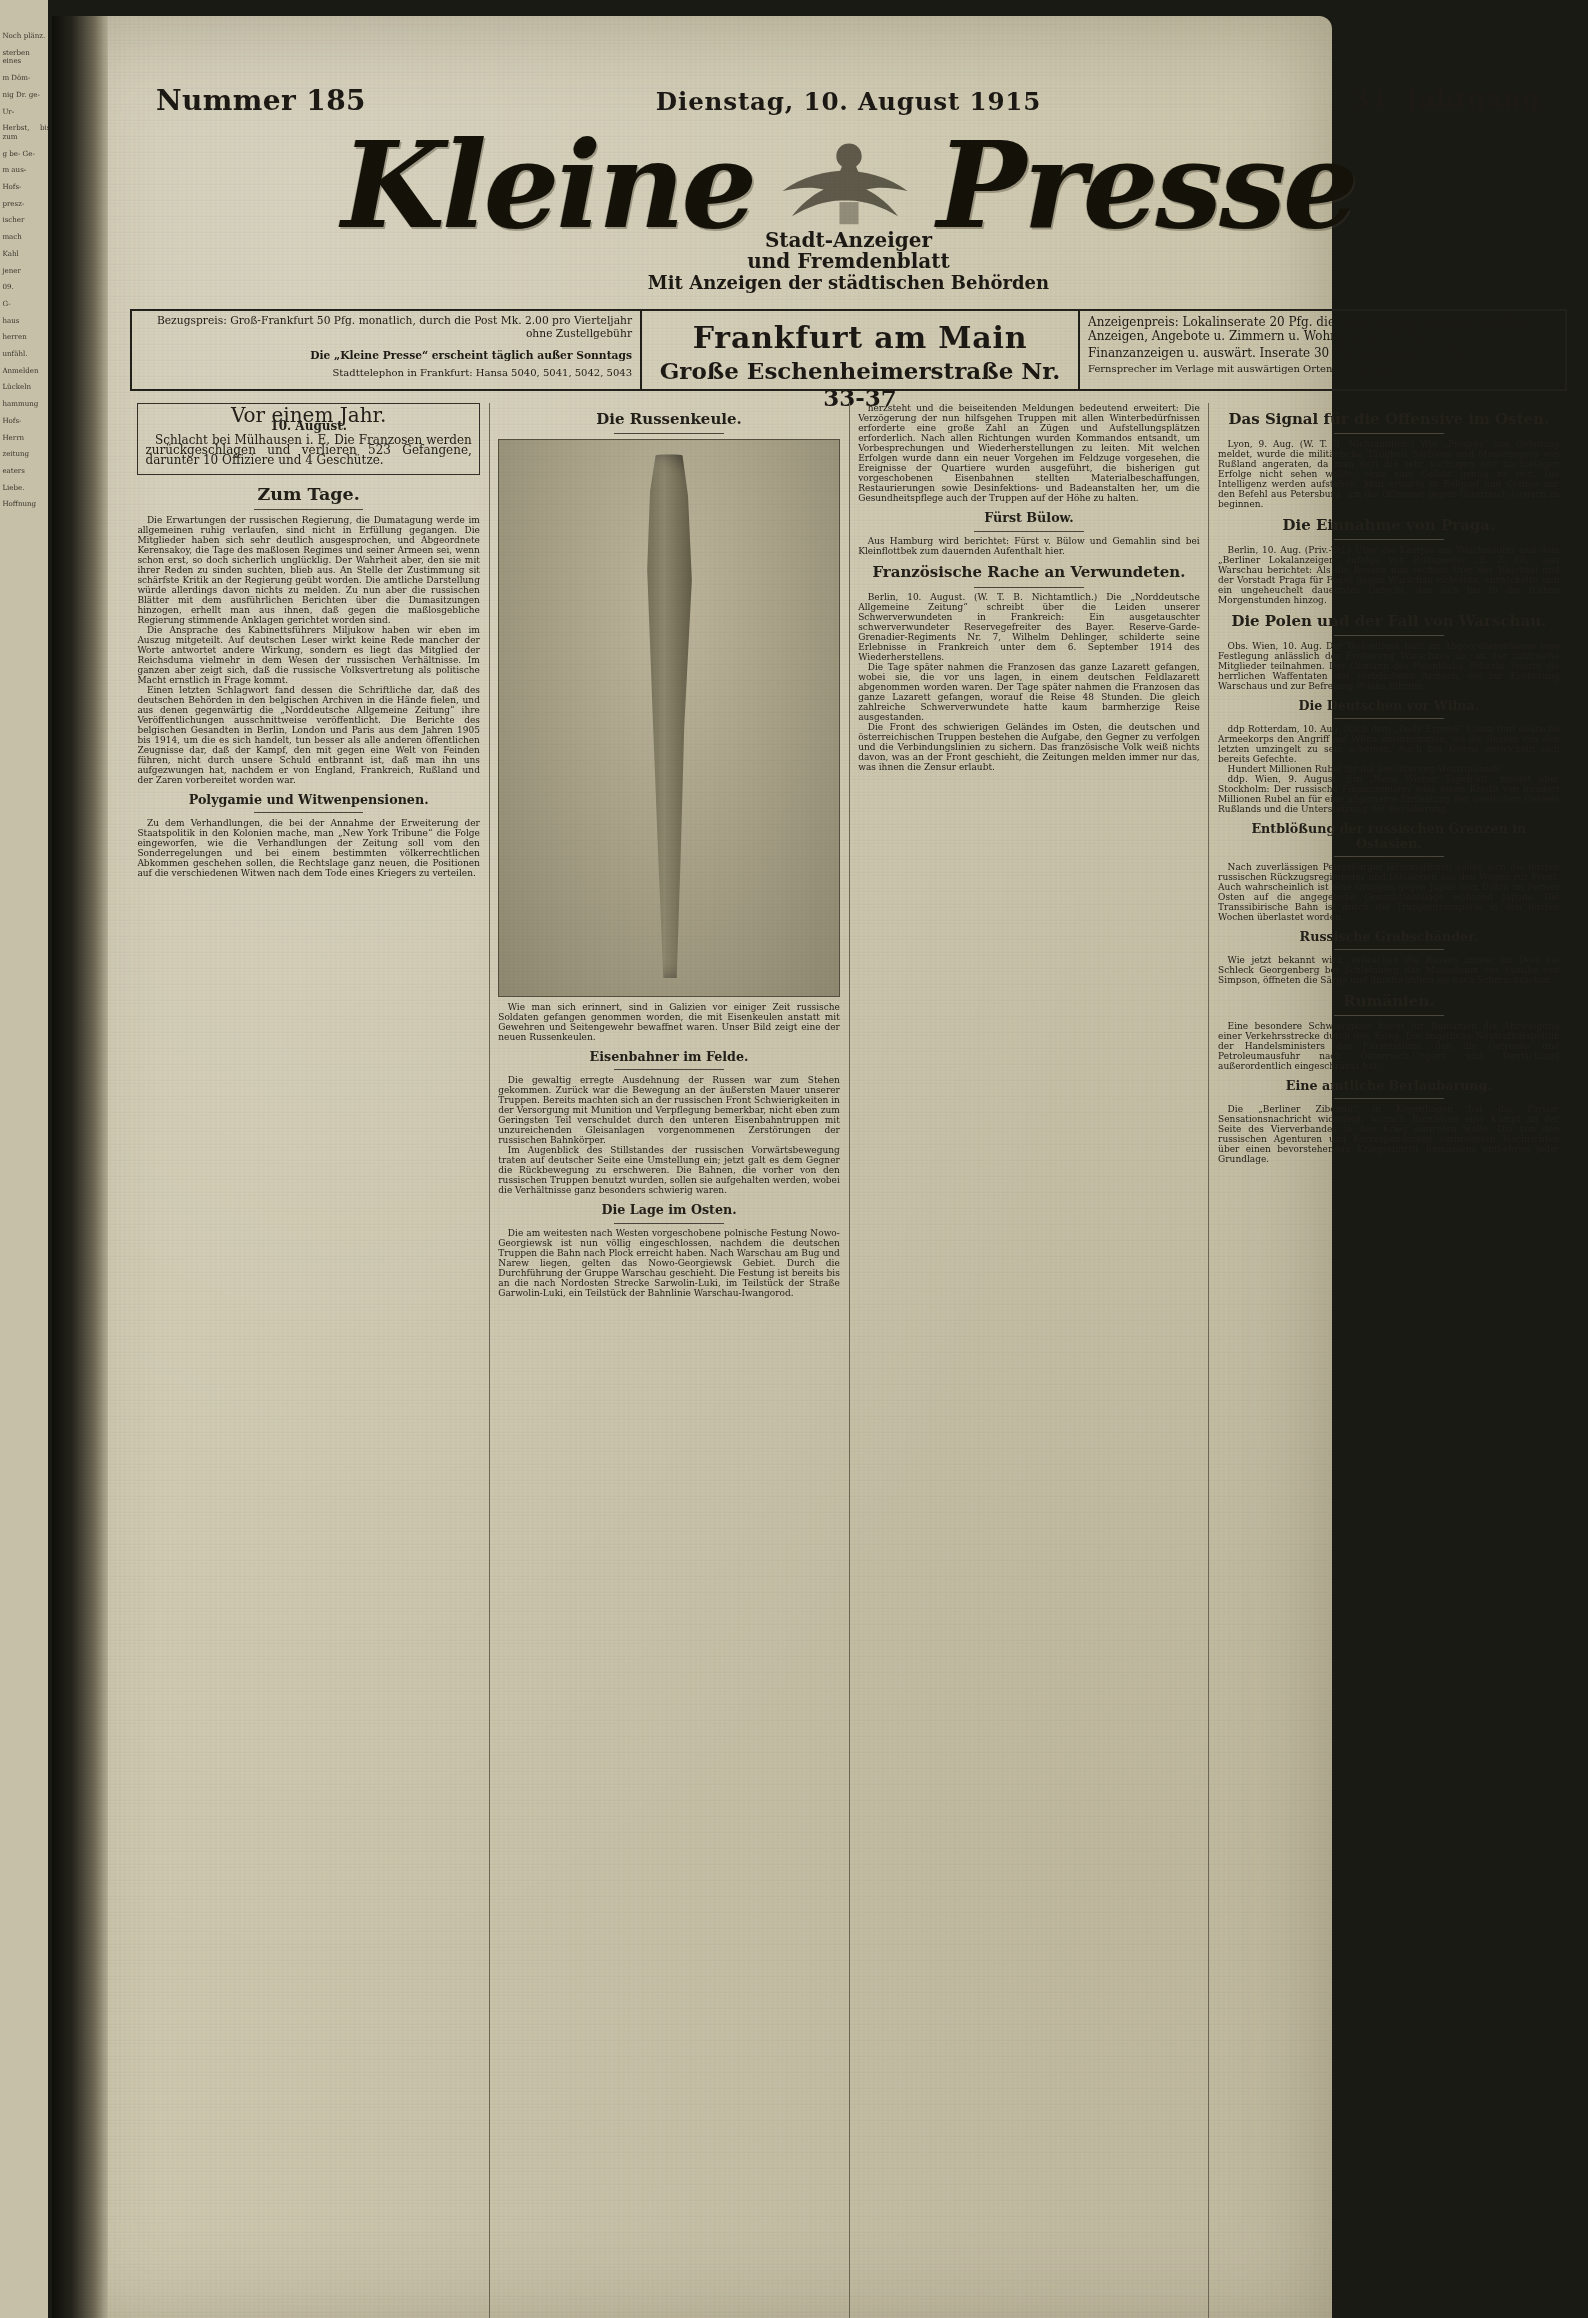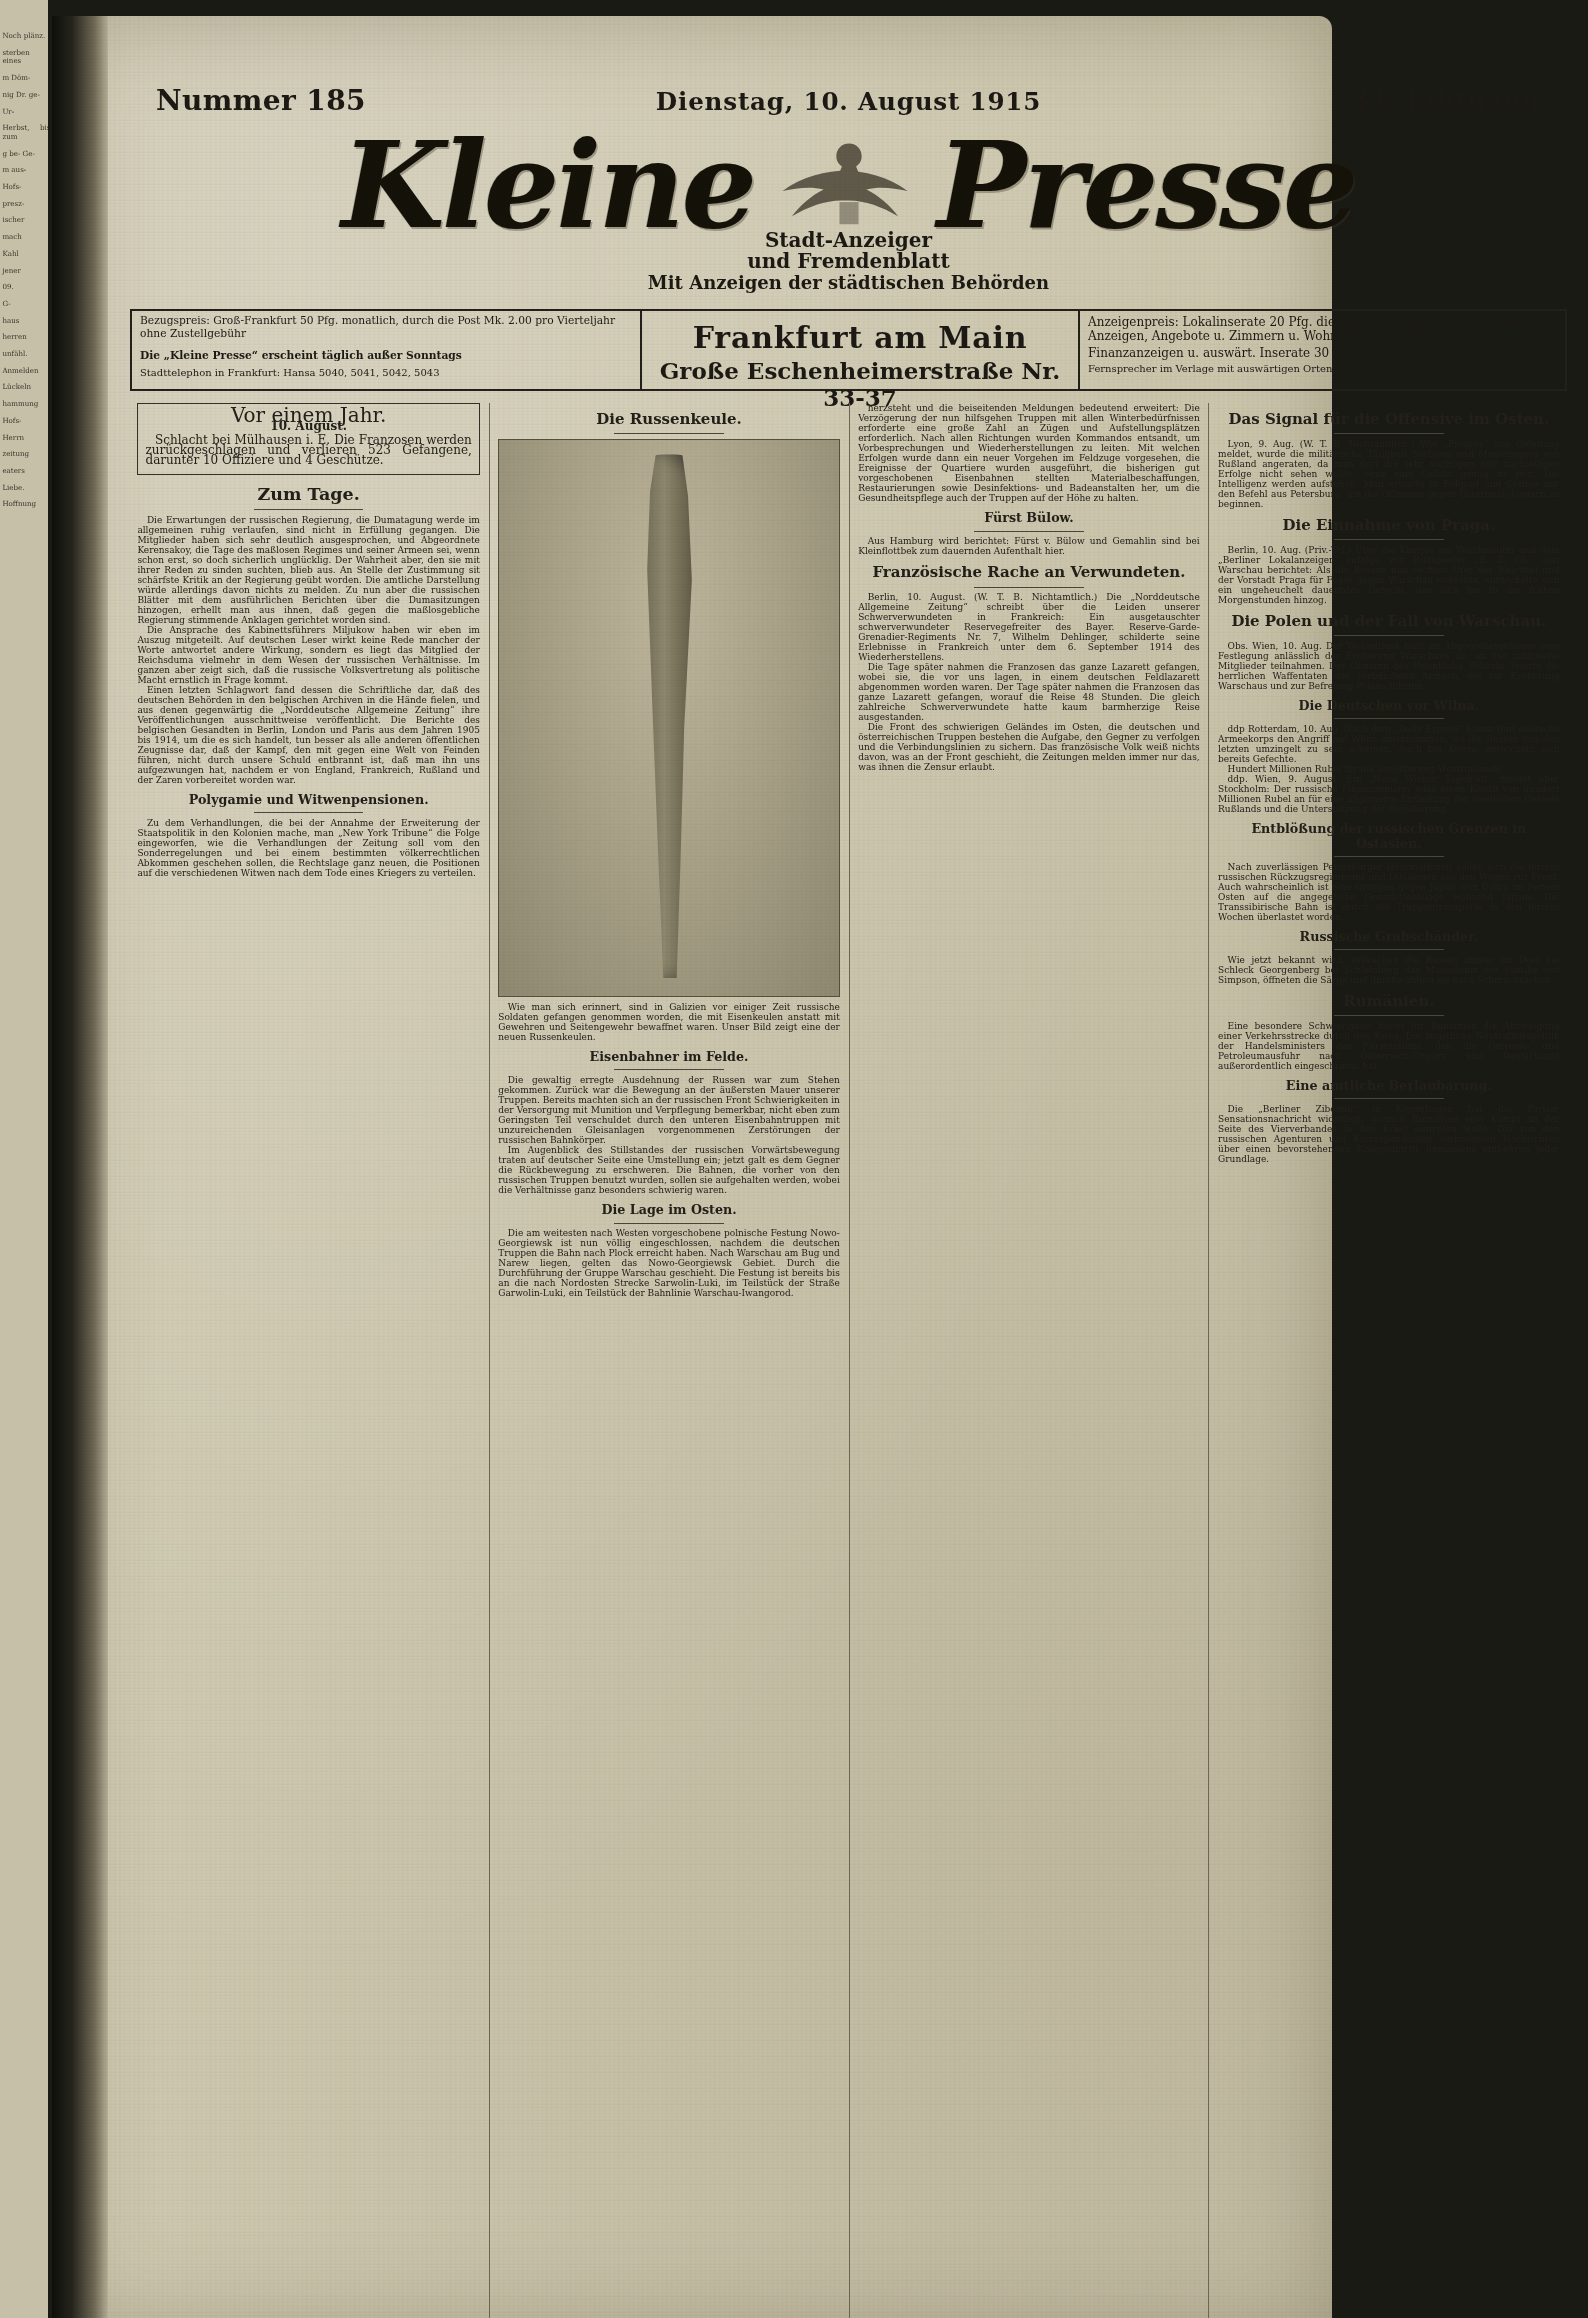--- a/index.html
+++ b/index.html
@@ -82,21 +82,21 @@
     position:absolute;left:50%;transform:translateX(-50%);top:146px;
     font-size:18px;font-weight:bold;white-space:nowrap;
   }
   
   .infobar{
     position:relative;margin:32px 22px 0 22px;height:78px;
     border:2.4px solid #22201a;
     display:flex;
   }
   .infobar .cell{padding:4.8px 8px 0 8px;}
-  .infobar .c1{width:492px;border-right:2.4px solid #22201a;font-size:12.3px;line-height:14.3px;}
+  .infobar .c1{width:492px;border-right:2.4px solid #22201a;font-size:12.3px;line-height:14.3px;text-align:right;}
   .infobar .c2{flex:1;text-align:center;border-right:2.4px solid #22201a;}
   .infobar .c3{width:469px;font-size:12px;line-height:14px;}
   .city{font-size:30px;font-weight:bold;letter-spacing:0.8px;margin-top:4.8px;}
   .street{font-size:23px;font-weight:bold;letter-spacing:0px;margin-top:1.6px;}
   .small-line{font-size:10.7px;line-height:12.7px;}
   .tele{font-size:10px;}
   
   .cols{
     position:relative;margin:12.7px 20.7px 0 20.7px;height:1938px;
     display:flex;

